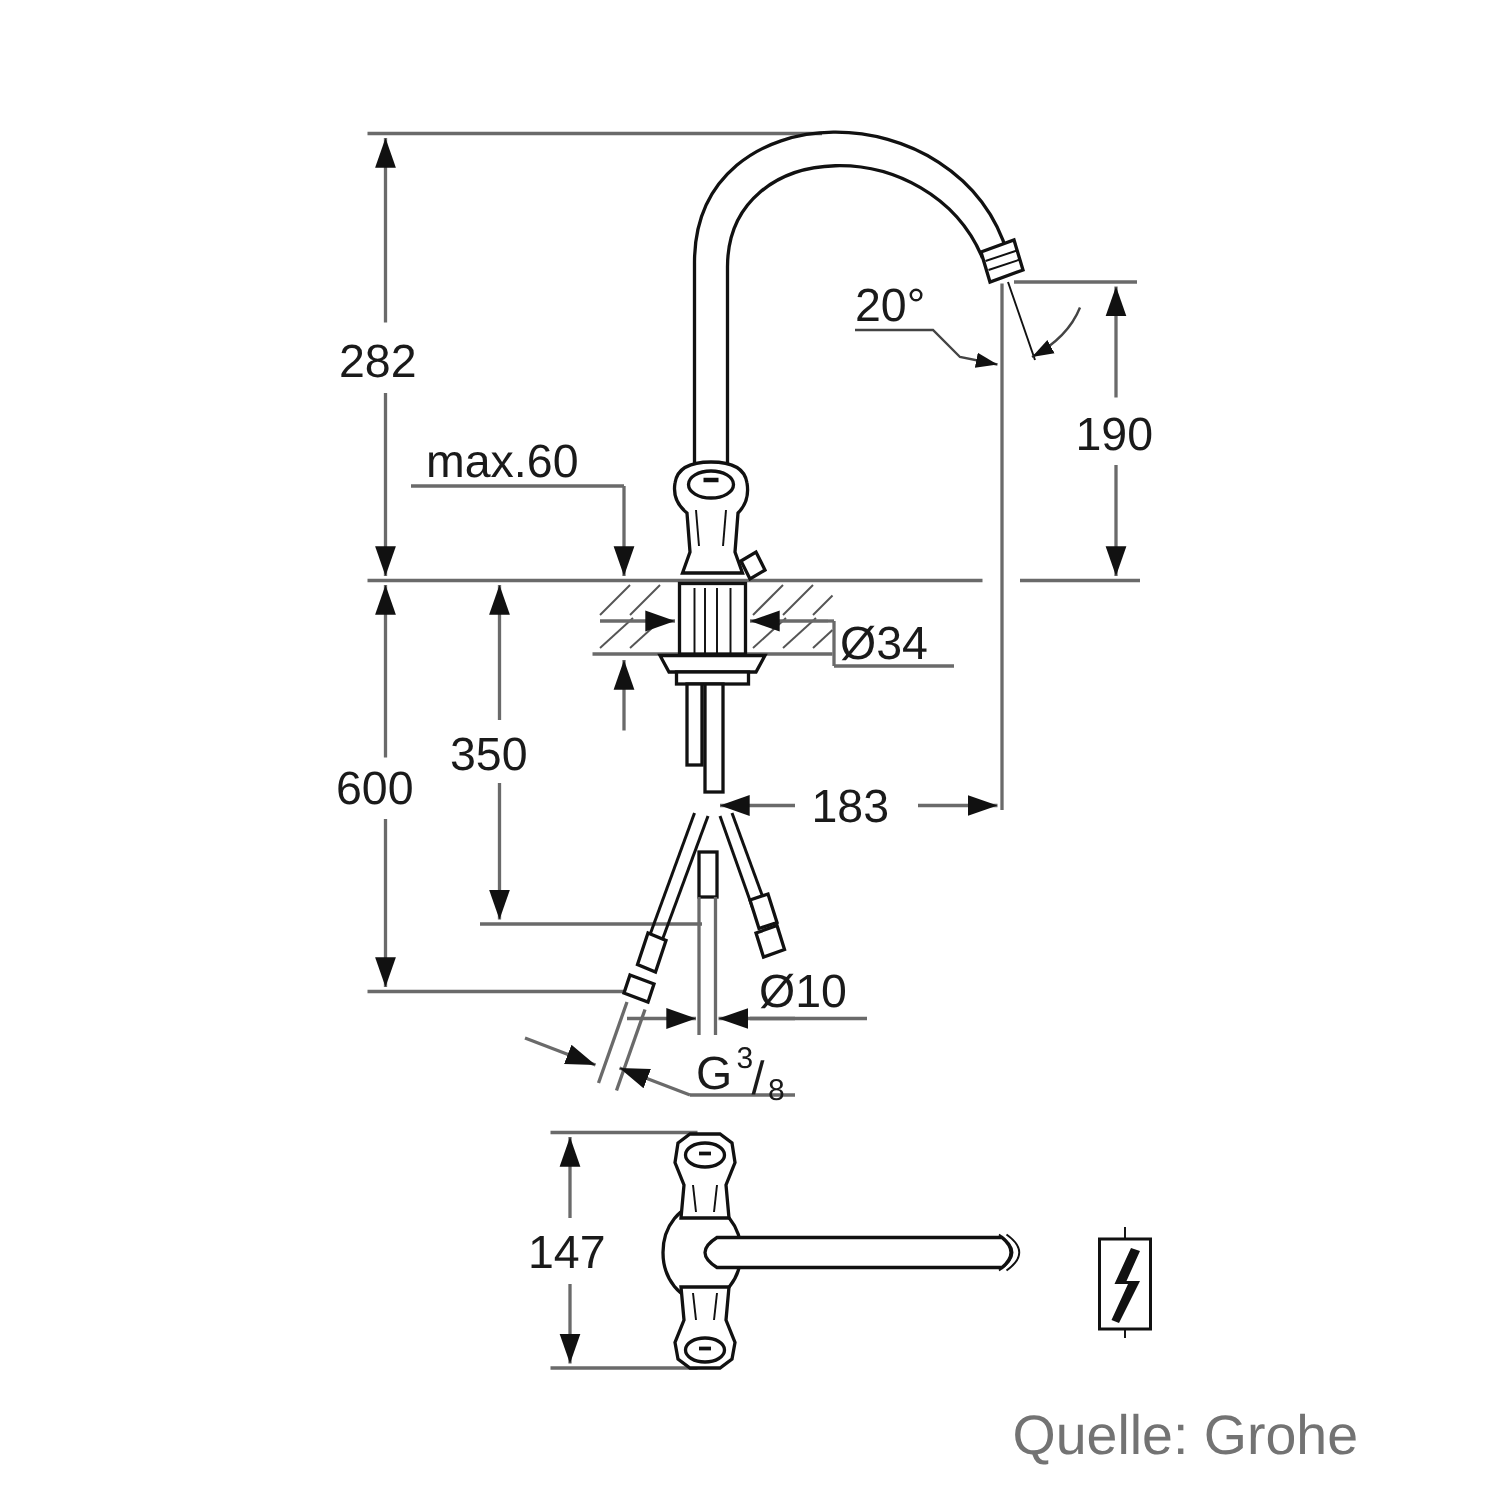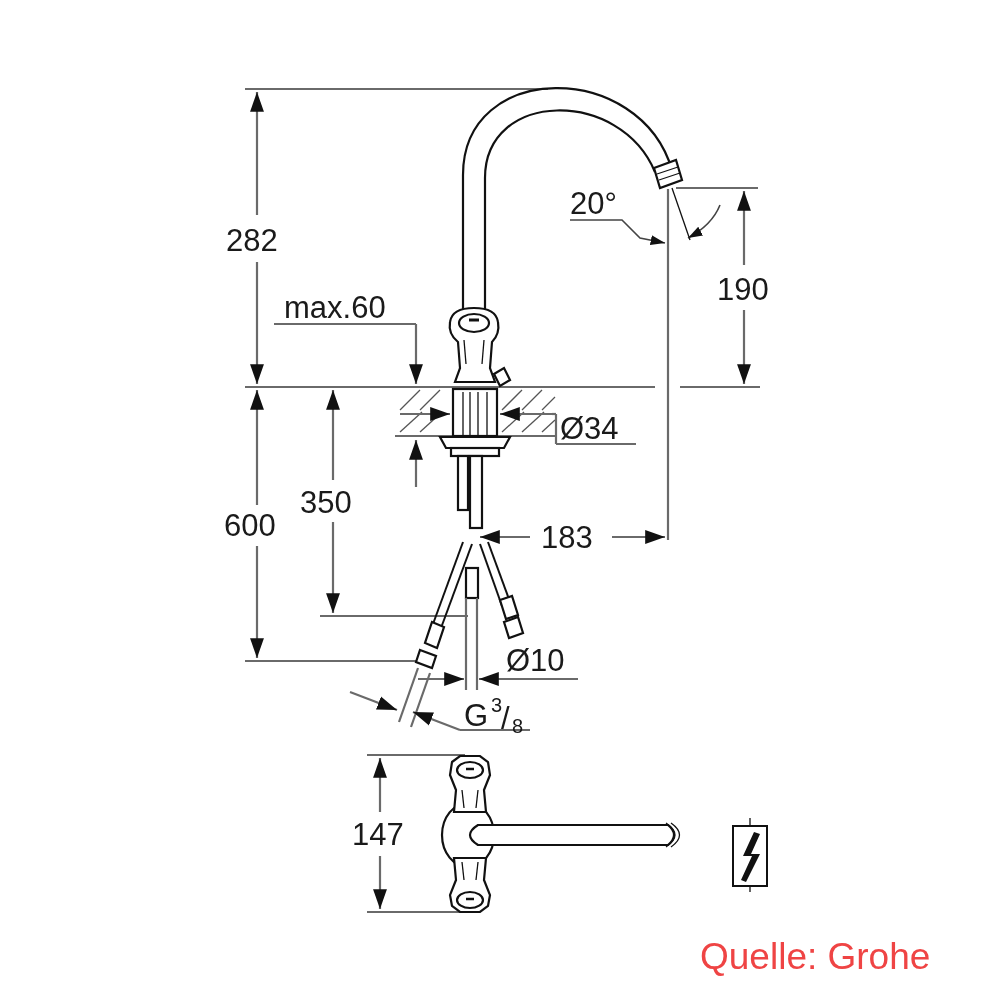--- a/index.html
+++ b/index.html
@@ -4,21 +4,21 @@
 <style>
   html, body { margin:0; padding:0; background:#ffffff; }
   body { width:1000px; height:1000px; position:relative; overflow:hidden; font-family:"Liberation Sans", sans-serif; }
   svg { position:absolute; left:0; top:0; }
   .dim { stroke:#6a6a6a; stroke-width:2.2; fill:none; }
   .obj { stroke:#111; stroke-width:2.2; fill:#fff; }
   .thin { stroke:#111; stroke-width:1.3; fill:none; }
   .hatch { stroke:#555; stroke-width:1.3; }
   .lbl { font-family:"Liberation Sans", sans-serif; font-size:31px; fill:#1a1a1a; }
   .lbl-sm { font-family:"Liberation Sans", sans-serif; font-size:20px; fill:#1a1a1a; }
-  .source { position:absolute; left:675px; top:936px; font-size:37px; color:#ef4444; font-family:"Liberation Sans", sans-serif;margin-left:25px; }
+  .source { position:absolute; left:675px; top:936px; font-size:37px; color:#737373; font-family:"Liberation Sans", sans-serif; }
 </style>
 </head>
 <body>
 
 <svg width="1000" height="1000" viewBox="0 0 1000 1000">
   <defs>
     <marker id="ah" viewBox="0 0 10 10" refX="10" refY="5" markerWidth="9" markerHeight="9" orient="auto-start-reverse">
       <path d="M0,1.5 L10,5 L0,8.5 z" fill="#111"></path>
     </marker>
   </defs>

